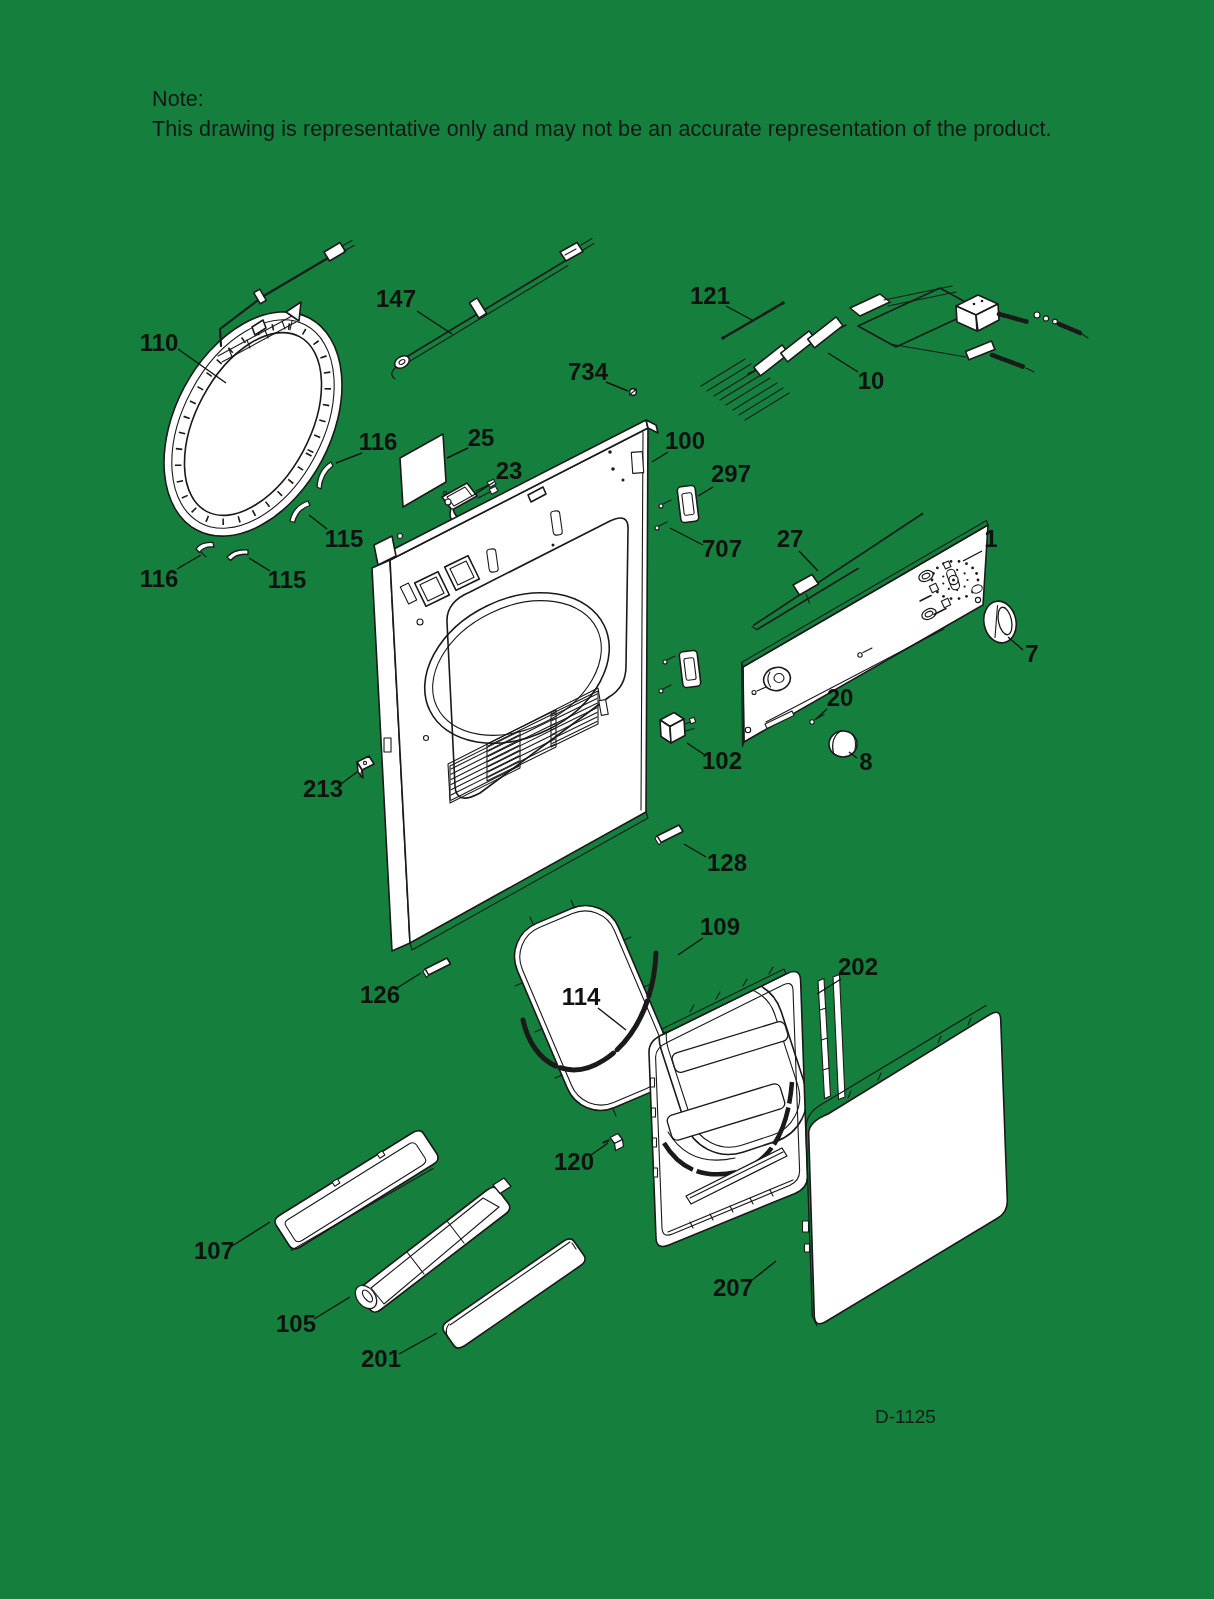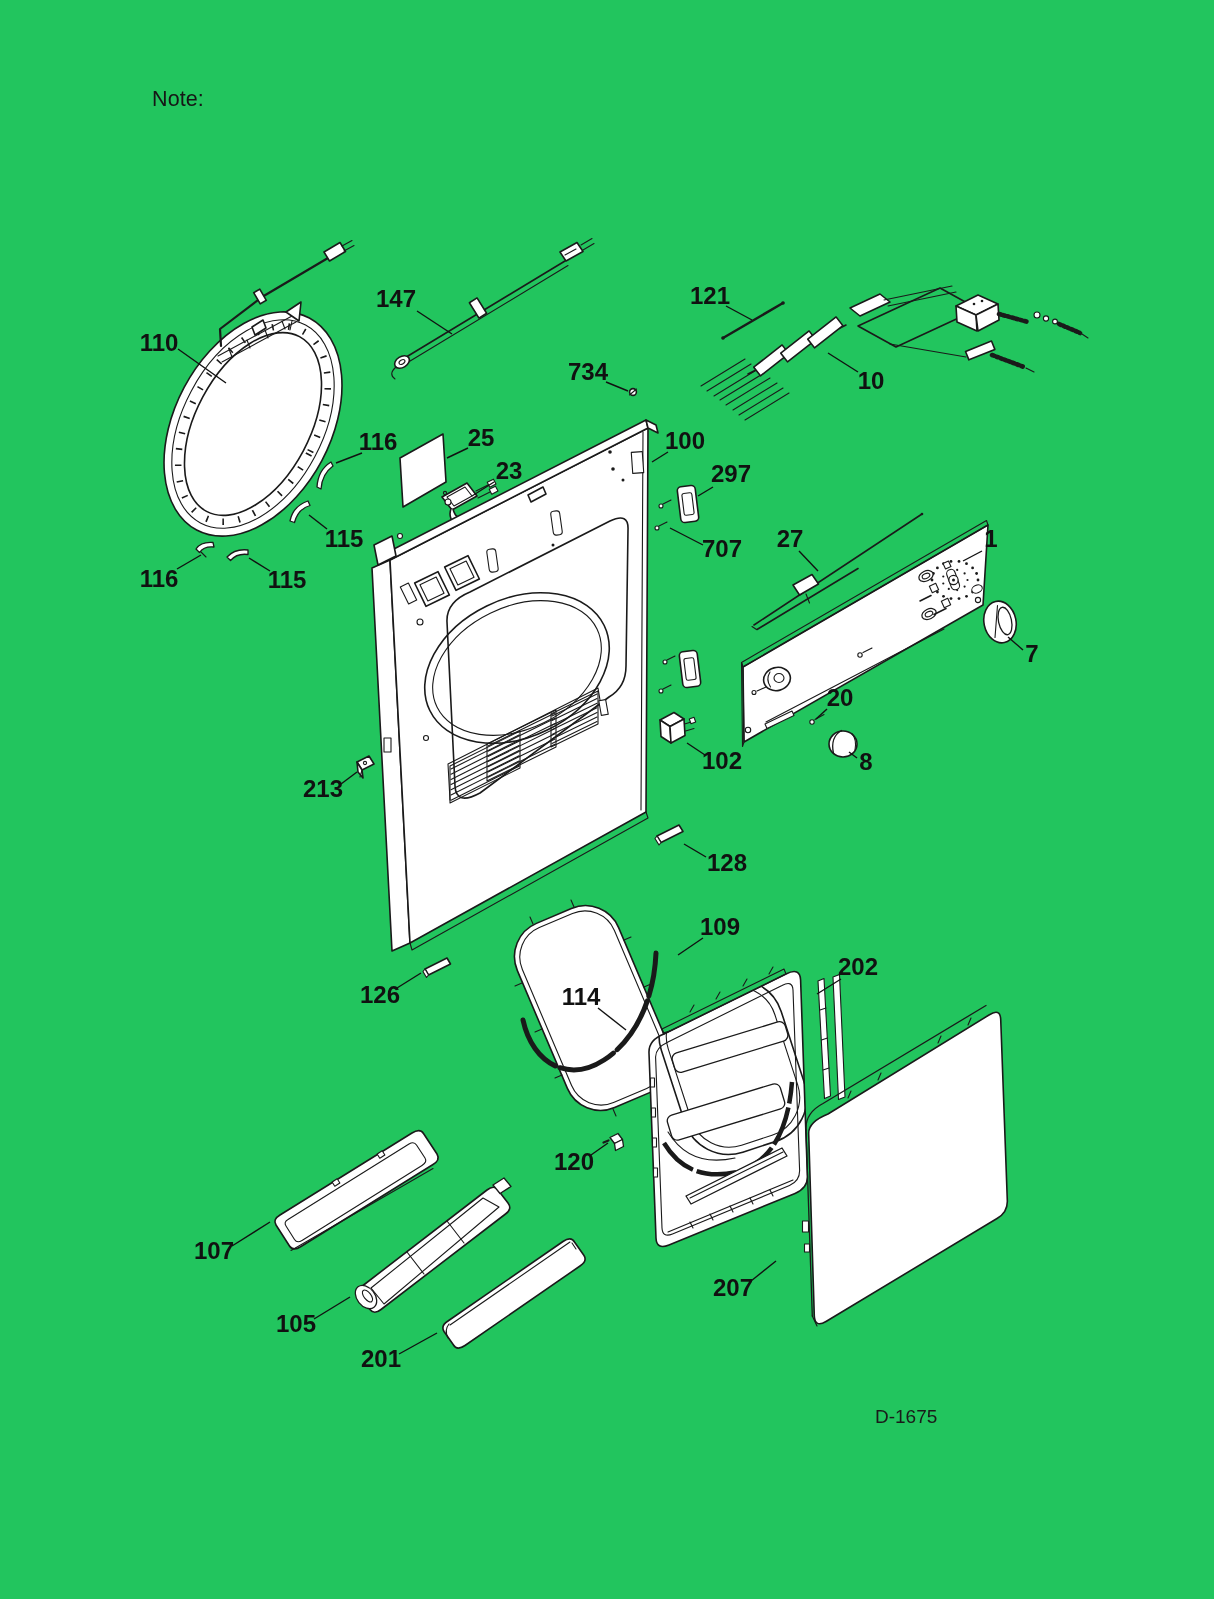--- a/index.html
+++ b/index.html
@@ -1,34 +1,35 @@
 <!DOCTYPE html>
 <html><head>
 <meta charset="utf-8">
 <style>
   html,body{margin:0;padding:0;background:#fff;}
-  .page{position:relative;width:1214px;height:1599px;background:#22c55e;
+  .page{position:relative;width:1214px;height:1599px;background:#15803d;
         font-family:"Liberation Sans",sans-serif;color:#161616;overflow:hidden;}
   .note{position:absolute;left:152px;top:84px;font-size:21.5px;line-height:30px;letter-spacing:.1px;}
   .diagram-code{position:absolute;left:875px;top:1406px;font-size:19px;color:#1a1a1a;}
   svg{position:absolute;left:0;top:0;}
   .s{fill:none;stroke:#1a1a1a;stroke-width:1.6;stroke-linejoin:round;stroke-linecap:round;}
   .f{fill:#fff;}
   .sw1{stroke-width:1.1}.sw13{stroke-width:1.3}.sw2{stroke-width:2.2}.sw25{stroke-width:2.5}
   .thk{stroke-width:4.6}.dash{stroke-dasharray:2 2.4}
   .plabel{font-family:"Liberation Sans",sans-serif;font-weight:bold;font-size:24px;fill:#111;text-anchor:middle;}
   .leader{stroke:#111;stroke-width:1.4;fill:none;}
 </style>
 </head>
 <body>
 
 <div class="page">
 
   <div class="note">
     <div>Note:</div>
+    <div>This drawing is representative only and may not be an accurate representation of the product.</div>
   </div>
 
   <svg width="1214" height="1599" viewBox="0 0 1214 1599">
     <defs>
       <pattern id="xh" width="6" height="6" patternUnits="userSpaceOnUse">
         <path d="M0,6 L6,0 M0,0 L6,6" stroke="#1a1a1a" stroke-width="0.9"></path>
       </pattern>
       <pattern id="perf" width="7" height="9" patternUnits="userSpaceOnUse" patternTransform="rotate(-38)">
         <rect x="1.2" y="1.2" width="2.8" height="5" fill="none" stroke="#1a1a1a" stroke-width="0.8"></rect>
       </pattern>
@@ -489,14 +490,14 @@
         <text x="214" y="1259" class="plabel">107</text>
         <line x1="314" y1="1319" x2="350" y2="1297" class="leader"></line>
         <text x="296" y="1332" class="plabel">105</text>
         <line x1="399" y1="1354" x2="437" y2="1333" class="leader"></line>
         <text x="381" y="1367" class="plabel">201</text>
         <line x1="751" y1="1281" x2="776" y2="1261" class="leader"></line>
         <text x="733" y="1296" class="plabel">207</text>
       </g>
   </svg>
 
-  <div class="diagram-code">D-1675</div>
+  <div class="diagram-code">D-1125</div>
 </div>
 
 </body></html>

